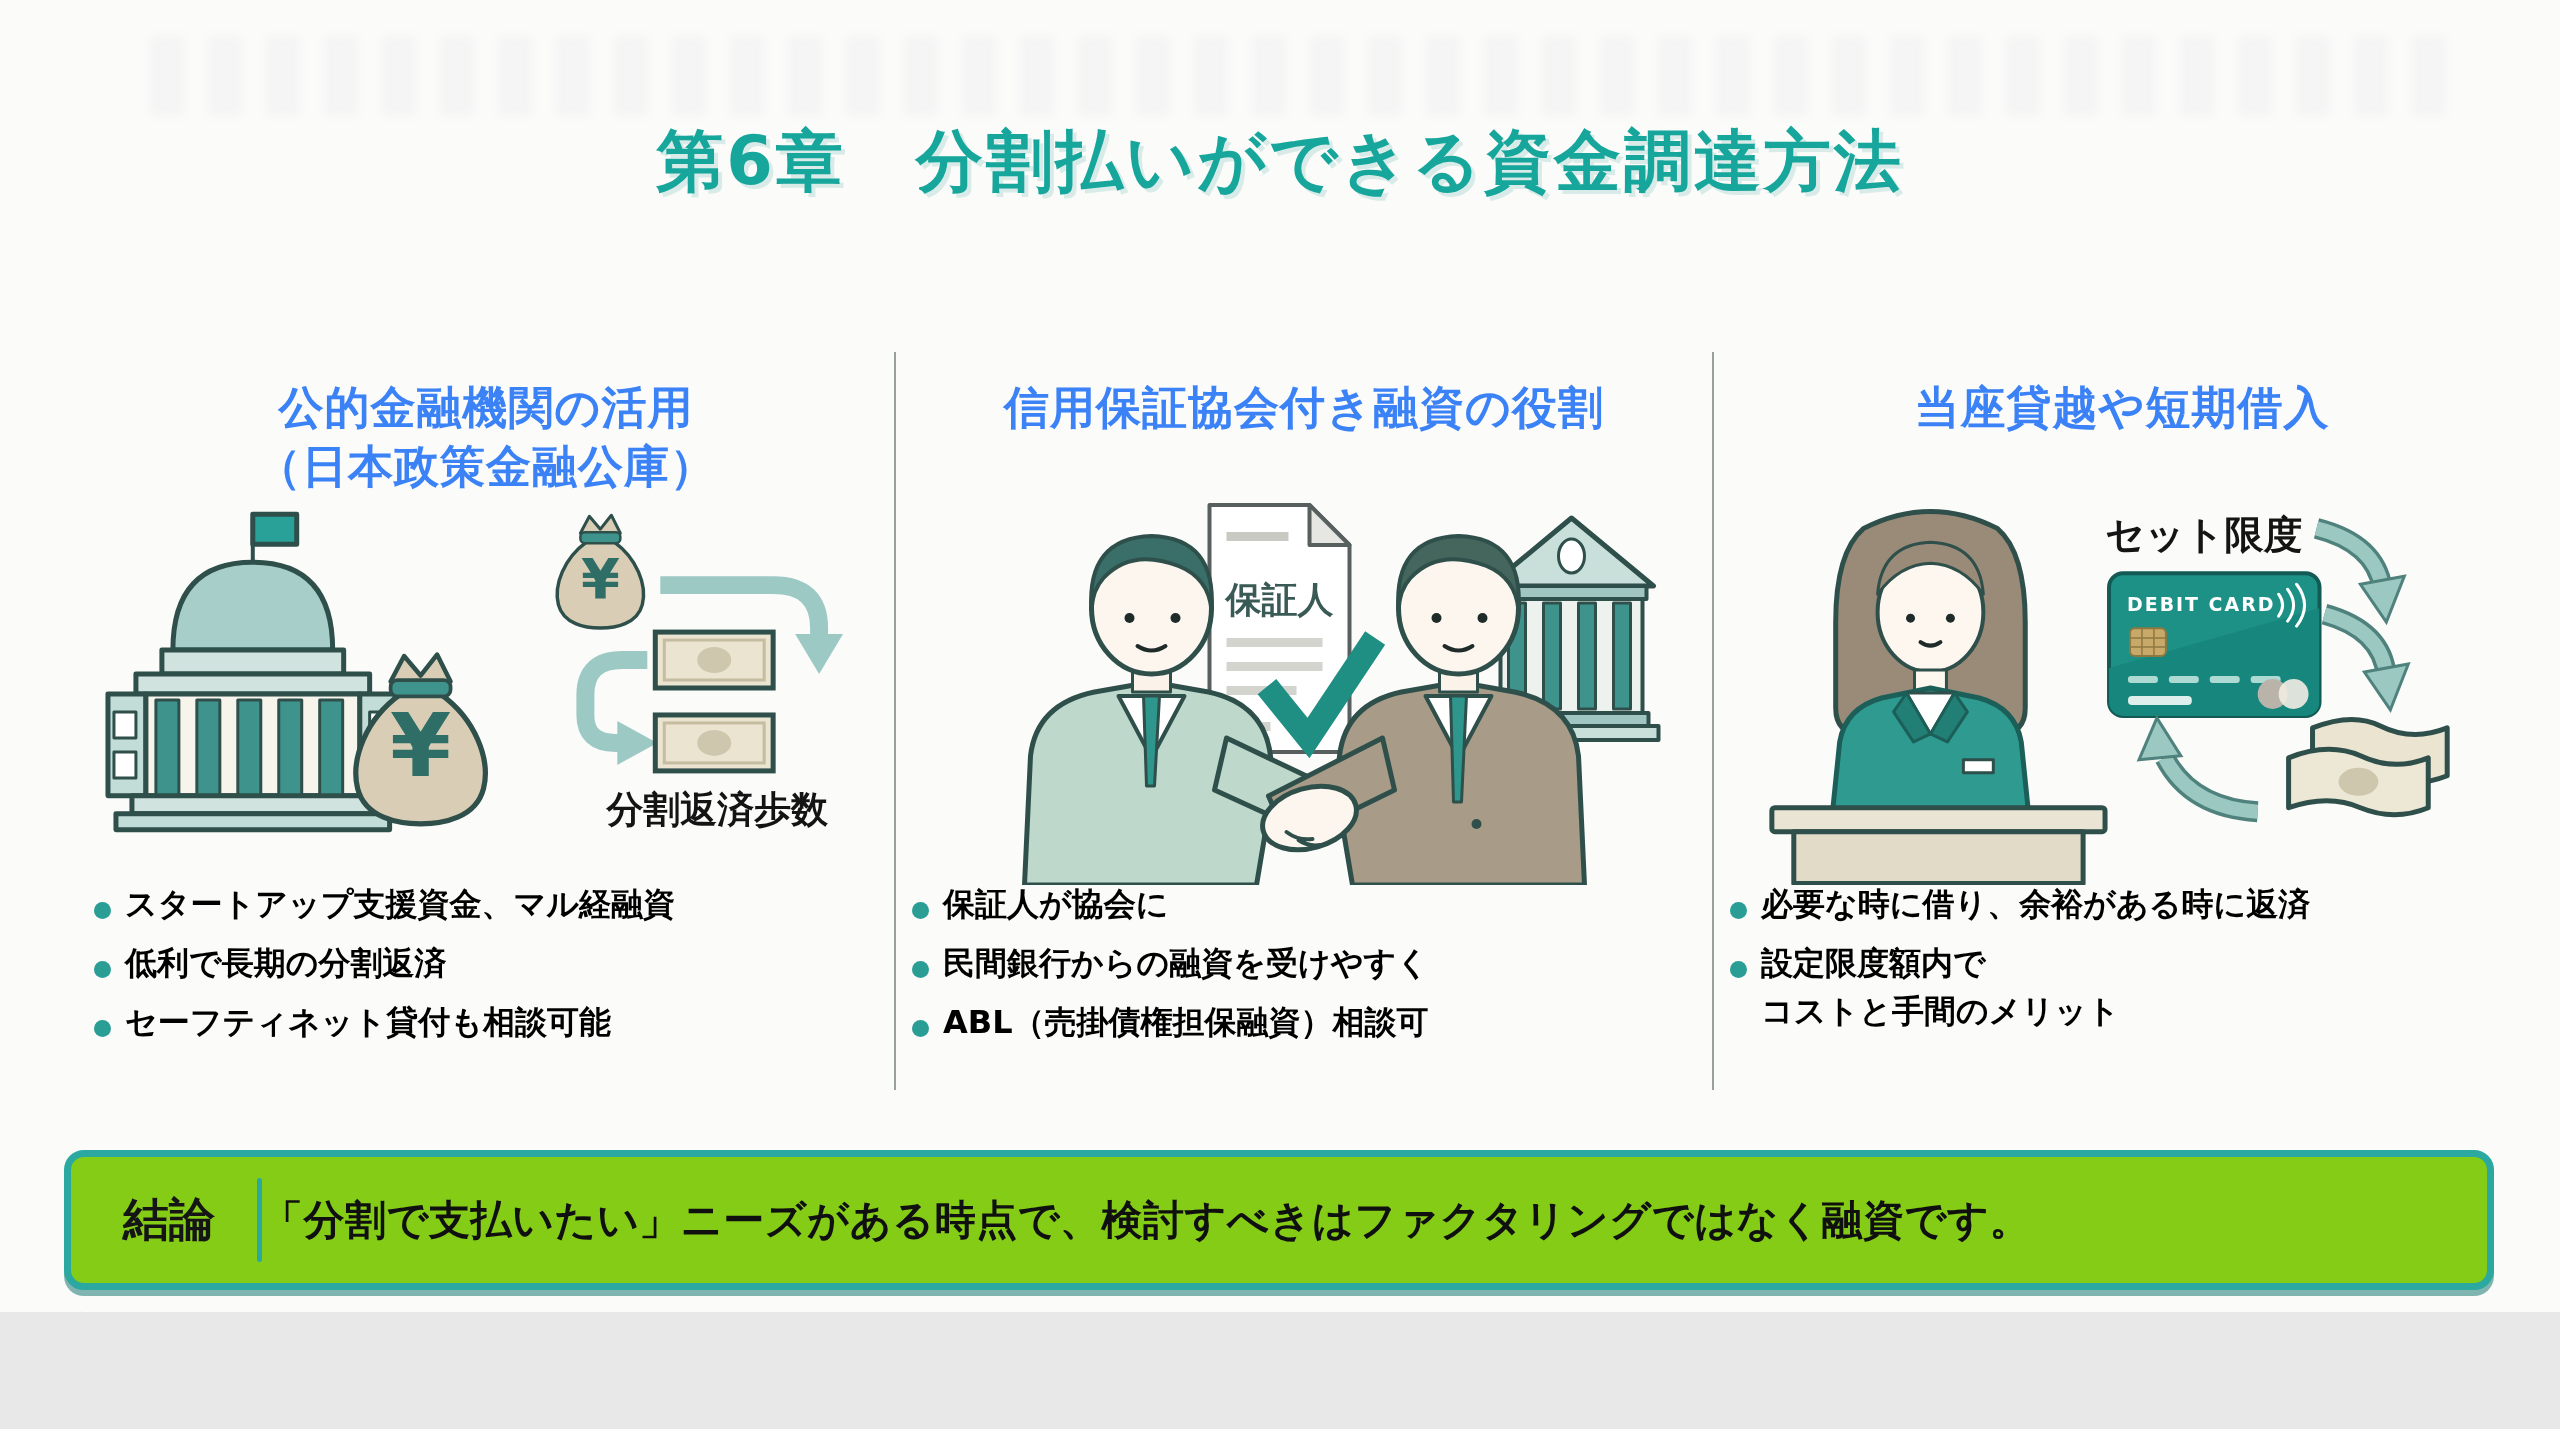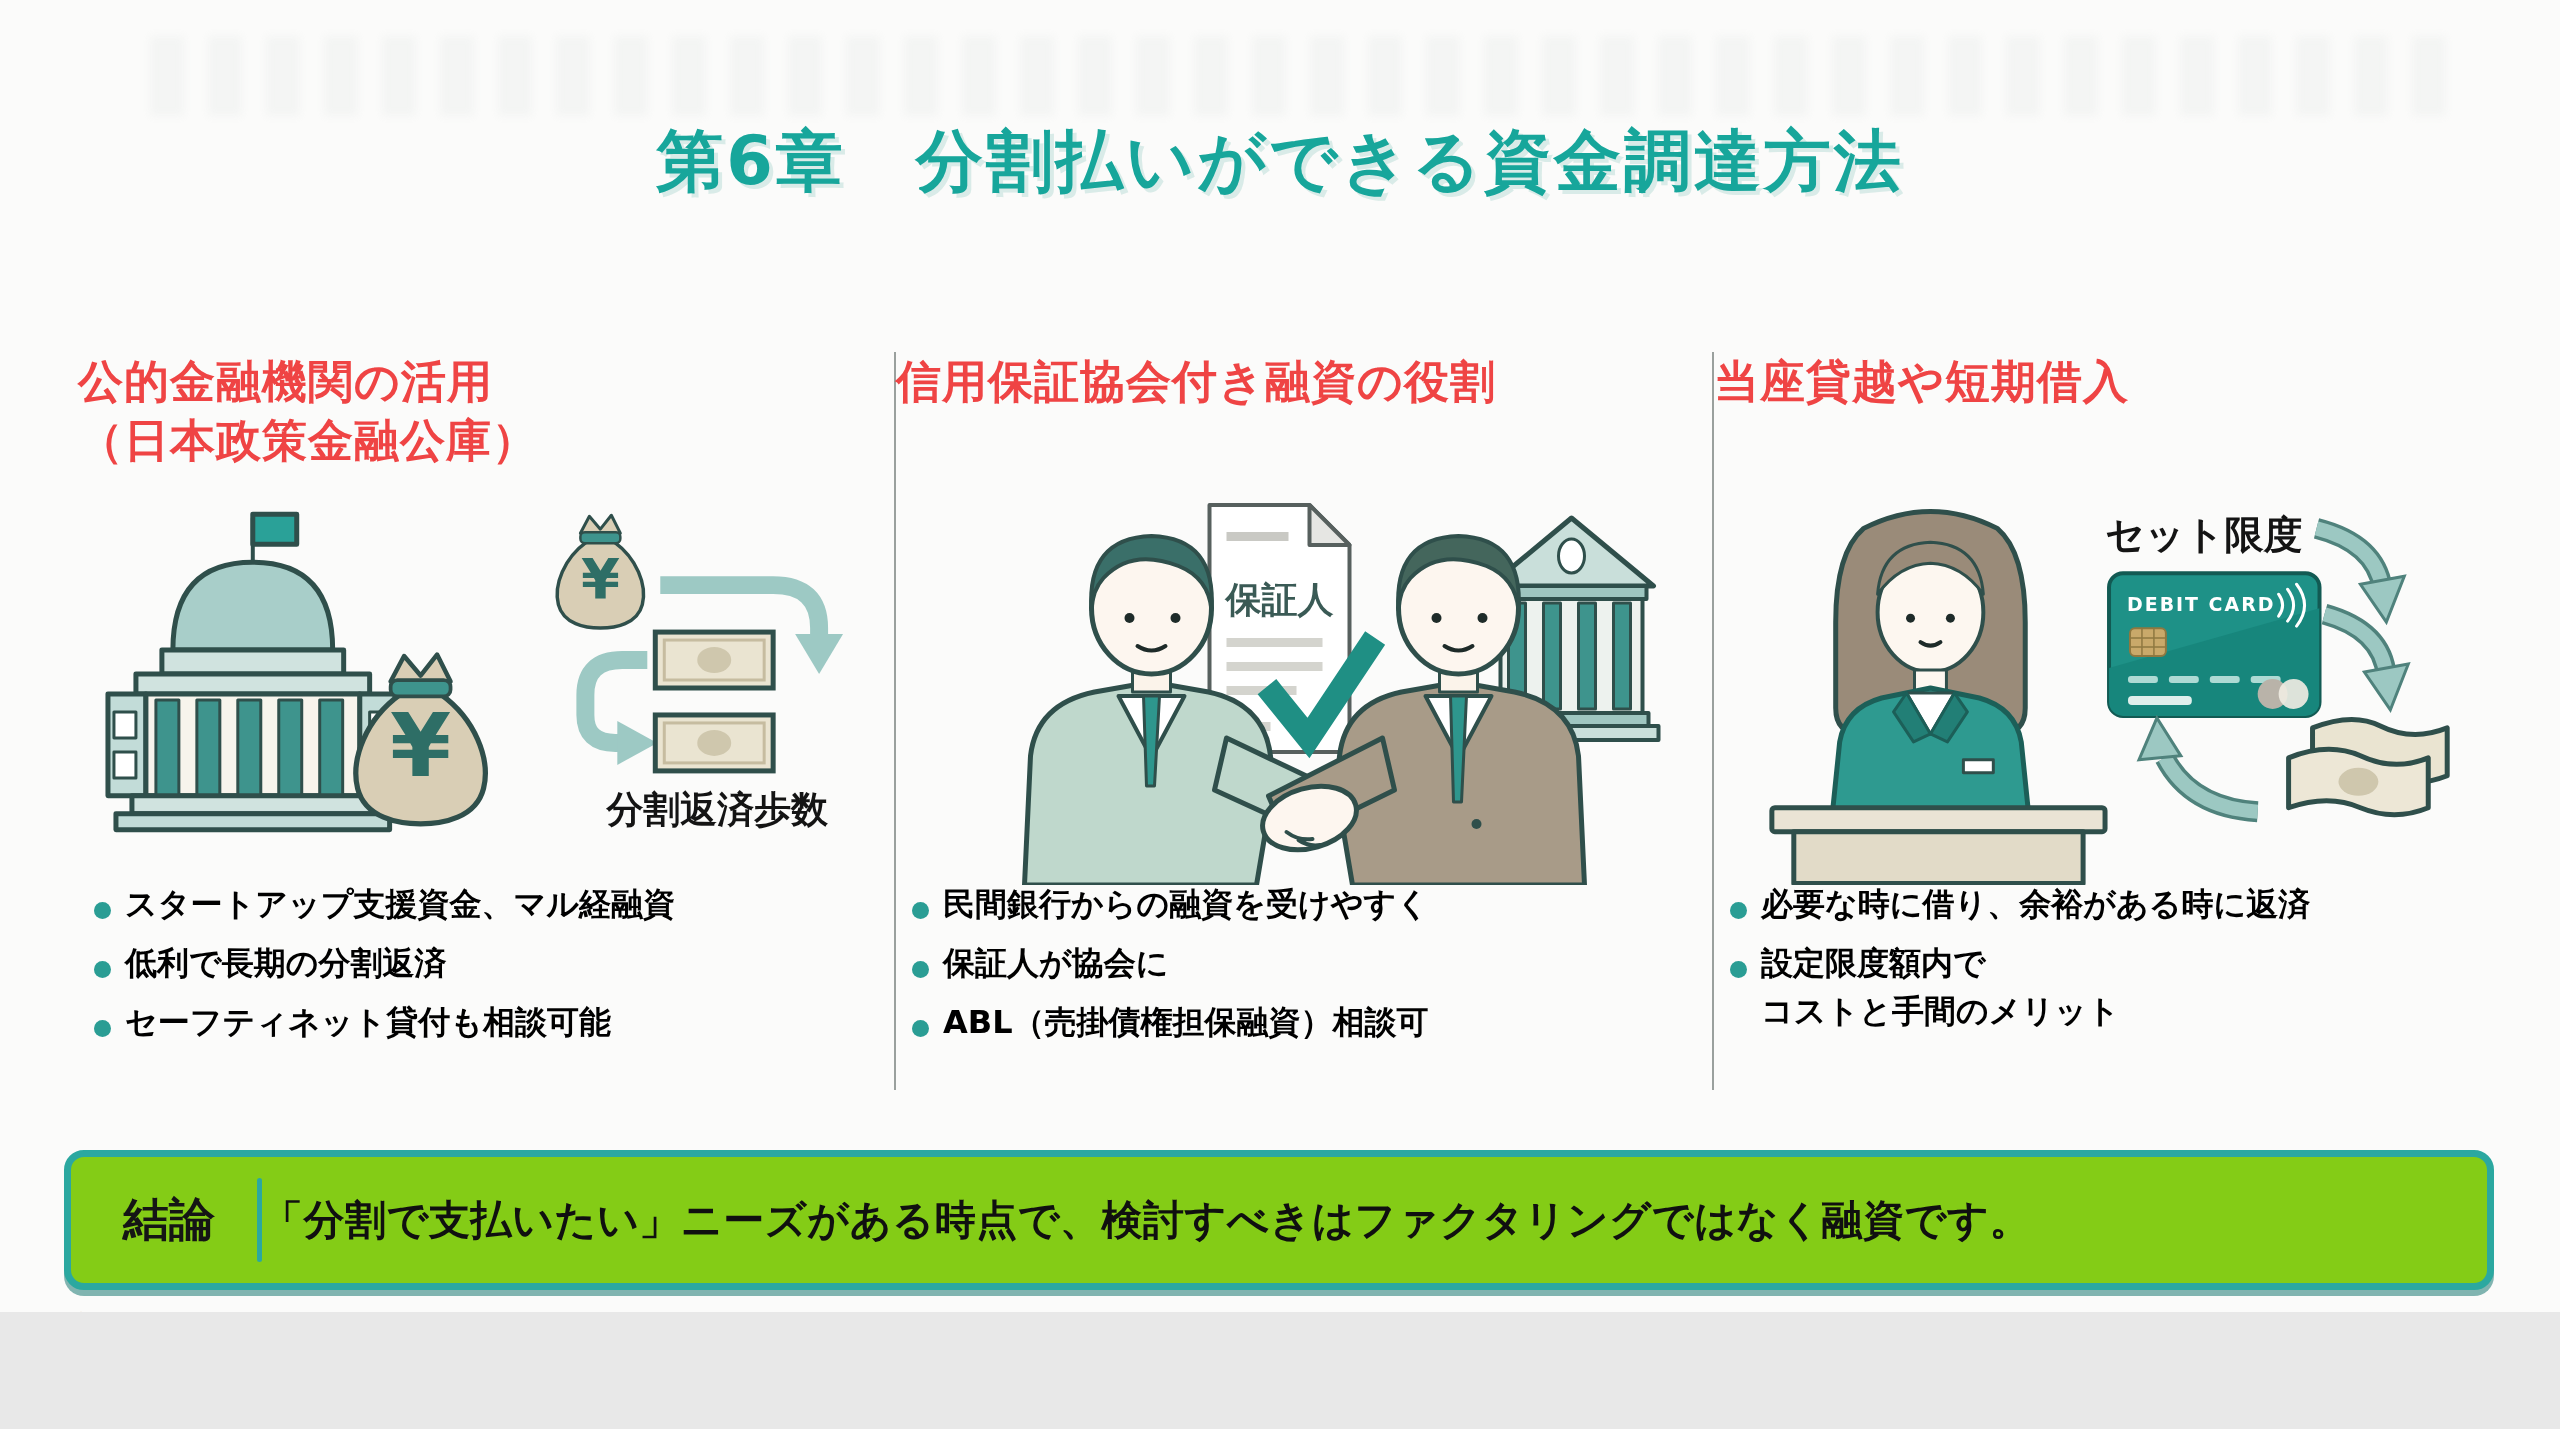--- a/index.html
+++ b/index.html
@@ -7,22 +7,22 @@
          font-family:"DejaVu Sans","Liberation Sans",sans-serif;color:#111;}
   
   .ghost{position:absolute;top:36px;left:150px;right:90px;height:80px;opacity:.45;filter:blur(4px);
          background:repeating-linear-gradient(90deg, rgba(178,190,188,.22) 0 34px, rgba(0,0,0,0) 34px 58px);}
   .title{position:absolute;top:116px;left:0;right:0;text-align:center;
          font-size:67px;font-weight:900;letter-spacing:3px;color:#17A69B;
          text-shadow:4px 4px 0 rgba(155,205,199,.35);}
   .columns{position:absolute;top:352px;left:78px;right:30px;height:738px;display:flex;}
   .column{flex:1;position:relative;}
   .column + .column{border-left:2px solid #9AA09D;}
-  .col-heading{margin-top:0;text-align:left;font-size:45px;font-weight:800;line-height:1.32;
-               color:#ef4444;white-space:pre-line;letter-spacing:1px;}
+  .col-heading{margin-top:26px;text-align:center;font-size:45px;font-weight:800;line-height:1.32;
+               color:#3b82f6;white-space:pre-line;letter-spacing:1px;}
   .illus{position:absolute;top:138px;left:0;width:100%;height:395px;}
   .illus svg{display:block;width:100%;height:100%;}
   .bullets{position:absolute;top:528px;left:8px;right:4px;}
   .bullet-row{display:flex;align-items:flex-start;margin-bottom:11px;}
   .dot{flex:none;width:17px;height:17px;border-radius:50%;background:#2A9D94;margin:22px 14px 0 8px;}
   .bullet-text{font-size:32px;font-weight:800;line-height:1.5;color:#000000;white-space:pre-line;}
   .conclusion{position:absolute;left:64px;right:66px;top:1150px;height:140px;box-sizing:border-box;
               background:#84cc16;border:7px solid #2BA8A0;border-radius:20px;
               box-shadow:0 6px 0 rgba(27,122,114,.55);display:flex;align-items:center;}
   .conclusion-label{font-size:46px;font-weight:800;margin:0 42px 0 52px;color:#151515;}
@@ -182,25 +182,25 @@
 
           <g stroke="#2F4F4B" stroke-width="5">
             <ellipse cx="413" cy="328" rx="48" ry="30" fill="#FDF6EF" transform="rotate(-16 413 328)"></ellipse>
             <path d="M390 342 q12 9 26 7 M402 350 q10 7 22 5" fill="none" stroke-width="4" stroke-linecap="round"></path>
           </g>
         </svg>
       </div>
       <div class="bullets">
         <div class="bullet-row">
           <span class="dot"></span>
+          <span class="bullet-text">保証人が協会に</span>
+        </div>
+        <div class="bullet-row">
+          <span class="dot"></span>
           <span class="bullet-text">民間銀行からの融資を受けやすく</span>
-        </div>
-        <div class="bullet-row">
-          <span class="dot"></span>
-          <span class="bullet-text">保証人が協会に</span>
         </div>
         <div class="bullet-row">
           <span class="dot"></span>
           <span class="bullet-text">ABL（売掛債権担保融資）相談可</span>
         </div>
       </div>
     </div>
 
     <div class="column">
       <div class="col-heading">当座貸越や短期借入</div>

